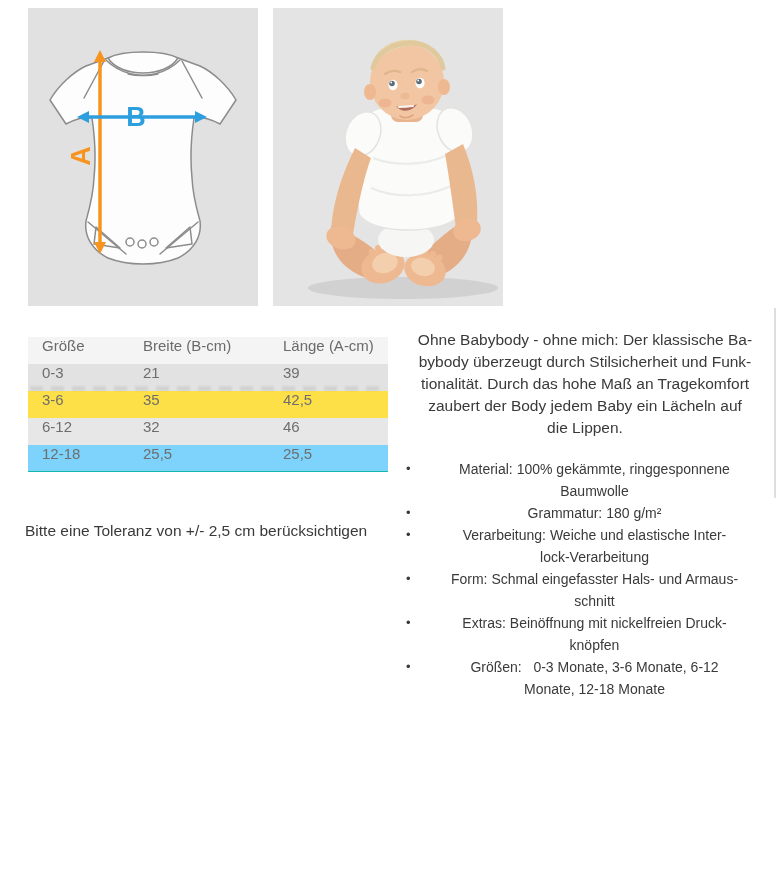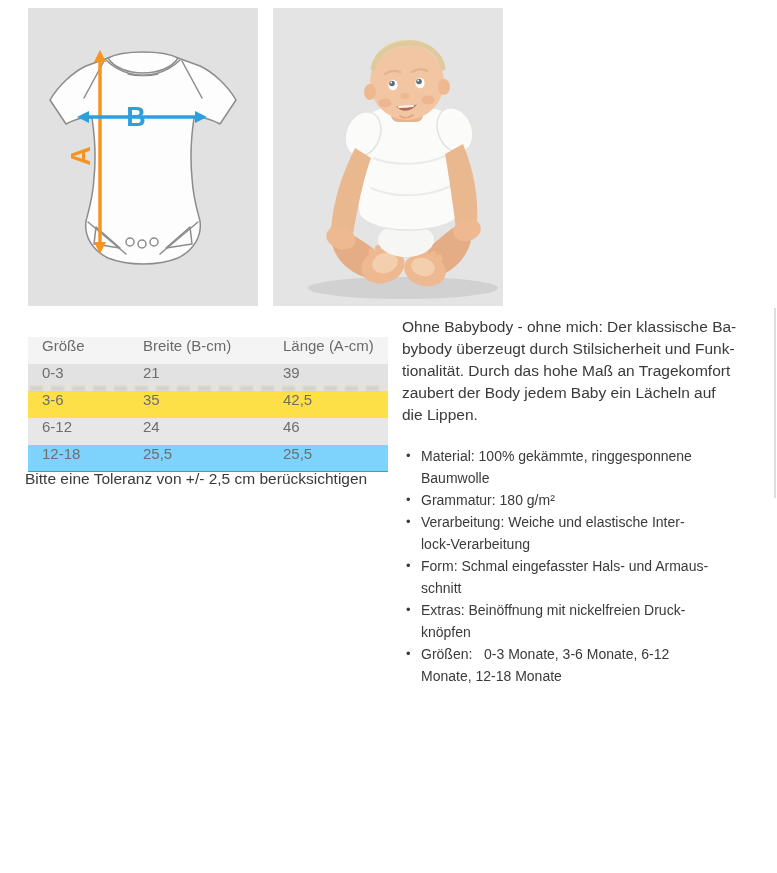--- a/index.html
+++ b/index.html
@@ -23,25 +23,25 @@
   .c1{width:101px;}
   .c2{width:140px;}
   .c3{flex:1;}
 
   
   .ghost-line{position:absolute;left:30px;top:386px;width:354px;height:5px;
     background:repeating-linear-gradient(90deg,rgba(150,150,150,.38) 0 13px,rgba(0,0,0,0) 13px 21px);
     filter:blur(1.2px);opacity:.55;}
 
   
-  .tolerance{position:absolute;left:25px;top:468px;width:370px;
+  .tolerance{position:absolute;left:25px;top:520px;width:370px;
     font-size:15.5px;color:#3a3a3a;line-height:22px;}
 
   
-  .details{position:absolute;left:402px;top:316px;width:366px;color:#3a3a3a;}
+  .details{position:absolute;left:402px;top:329px;width:366px;color:#3a3a3a;text-align:center;}
   .p-line{font-size:15.5px;line-height:22px;white-space:pre-wrap;}
   .features{margin-top:19px;}
   .feature{position:relative;}
   .f-line{font-size:14px;line-height:22px;padding-left:19px;white-space:pre-wrap;}
   .dot{position:absolute;left:4px;top:0;font-size:13px;line-height:22px;color:#3a3a3a;}
 
   
   .edge-line{position:absolute;left:774px;top:308px;width:2px;height:190px;background:#dedede;}
 </style>
 </head>
@@ -162,21 +162,21 @@
       <div class="c2">21</div>
       <div class="c3">39</div>
     </div>
     <div class="t-row t-r1">
       <div class="c1">3-6</div>
       <div class="c2">35</div>
       <div class="c3">42,5</div>
     </div>
     <div class="t-row t-r2">
       <div class="c1">6-12</div>
-      <div class="c2">24</div>
+      <div class="c2">32</div>
       <div class="c3">46</div>
     </div>
     <div class="t-row t-r3">
       <div class="c1">12-18</div>
       <div class="c2">25,5</div>
       <div class="c3">25,5</div>
     </div>
   </div>
   <div class="ghost-line"></div>
 

